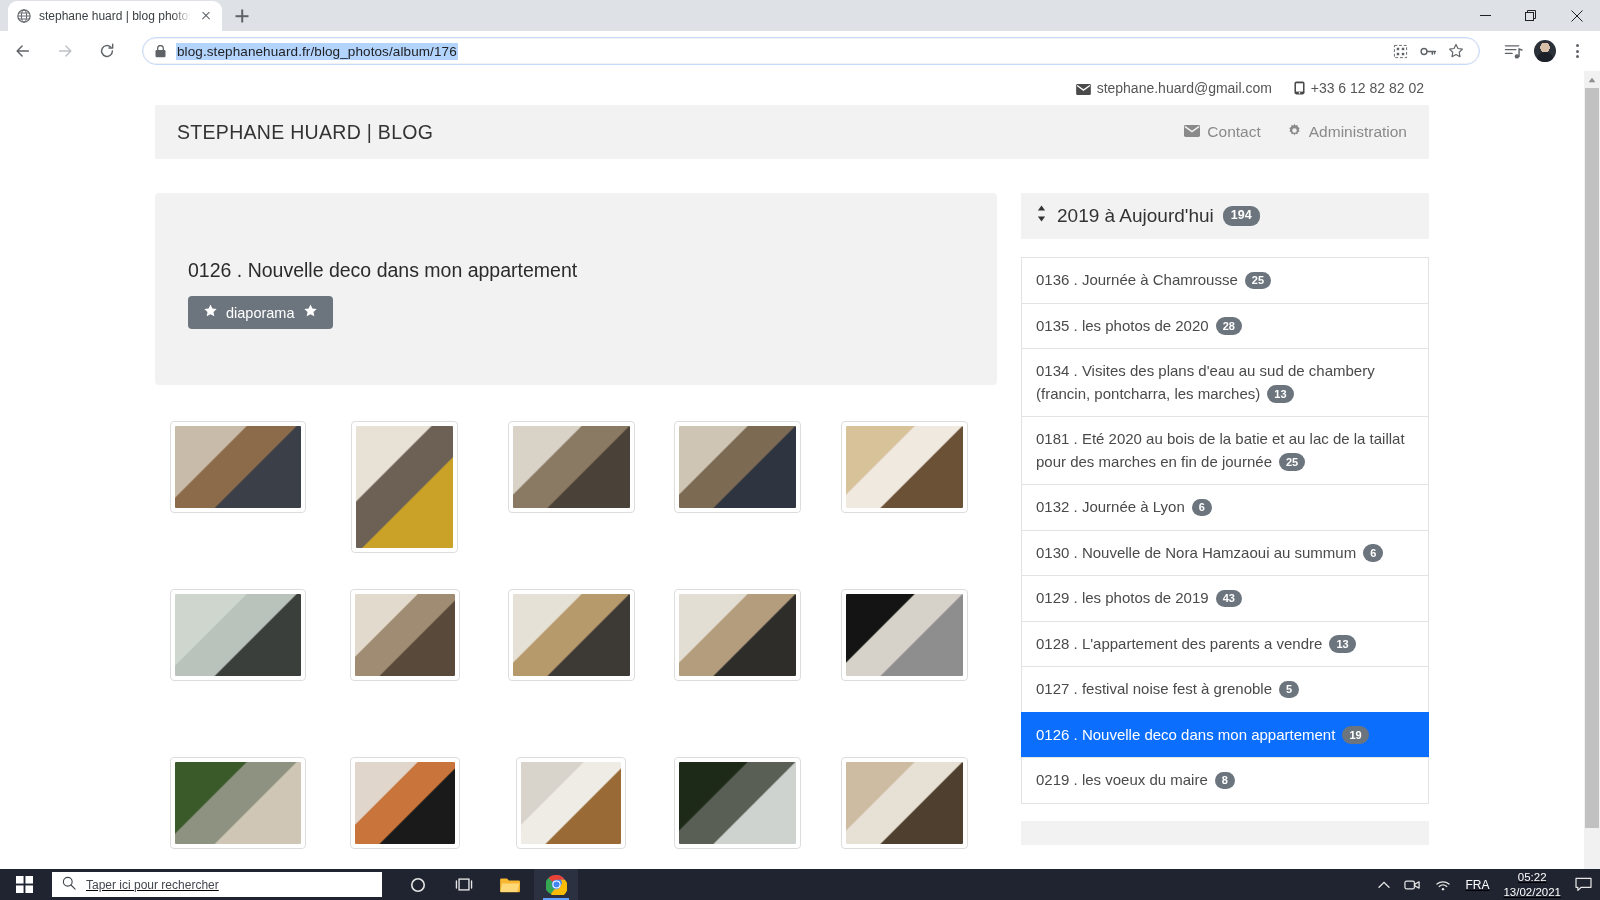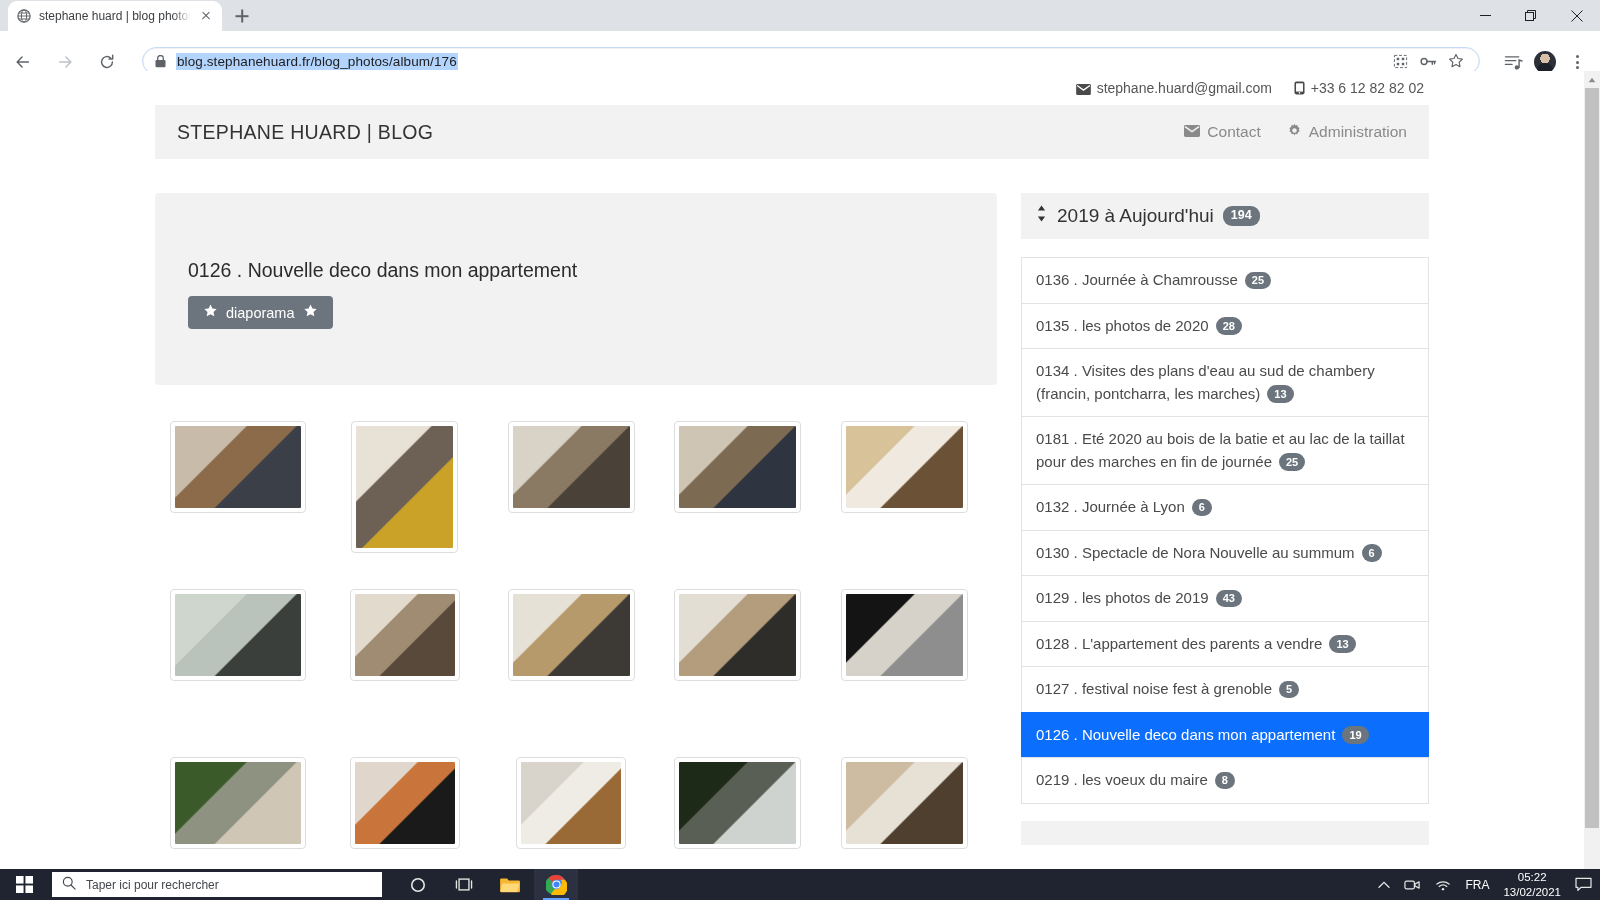--- a/index.html
+++ b/index.html
@@ -36,21 +36,21 @@
   .newtab::before, .newtab::after {
     content: ""; position: absolute; background: #5f6368; left: 50%; top: 50%;
   }
   .newtab::before { width: 13px; height: 1.6px; transform: translate(-50%,-50%); }
   .newtab::after  { width: 1.6px; height: 13px; transform: translate(-50%,-50%); }
 
   .wincontrols { display: flex; height: 31px; }
   .wc { width: 46px; height: 31px; display: flex; align-items: center; justify-content: center; }
   .wc svg { display: block; }
 
-  .toolbar { height: 40px; background: #ffffff; display: flex; align-items: flex-start; padding: 16px 8px; gap: 12px; }
+  .toolbar { height: 40px; background: #ffffff; display: flex; align-items: center; padding: 16px 8px; gap: 12px; }
   .navbtn { width: 30px; height: 30px; display: flex; align-items: center; justify-content: center; border-radius: 50%; }
   .omnibox {
     flex: 1; height: 28px; margin: 0 6px 0 8px; background: #ffffff;
     border: 1px solid #c6dafc; border-radius: 14px; display: flex; align-items: center;
     padding: 0 10px; gap: 9px; box-shadow: inset 0 0 0 1px rgba(32,33,36,.06);
   }
   .omnibox-lock { width: 14px; height: 14px; flex: 0 0 14px; display:flex; align-items:center; justify-content:center;}
   .omnibox-url {
     font-size: 13.5px; color: #202124; background: #b3d4fd;
     padding: 1px 1px; white-space: nowrap; letter-spacing: .1px;
@@ -148,21 +148,21 @@
   }
 
   
   .pagescroll { position: absolute; right: 0; top: 71px; width: 16px; height: 798px; background: #f1f1f1; }
   .ps-up, .ps-down { height: 17px; display: flex; align-items: center; justify-content: center; }
   .ps-thumb { position: absolute; top: 17px; left: 1px; width: 14px; height: 740px; background: #c1c1c1; border-radius: 0; }
 
   
   .taskbar {
     position: absolute; left: 0; top: 869px; width: 1600px; height: 31px;
-    background: #1f2430; display: flex; align-items: center;
+    background: #1f2430; display: flex; align-items: center; text-decoration: underline;
   }
   .tb-start { width: 48px; height: 31px; display: flex; align-items: center; justify-content: center; }
   .tb-search {
     width: 330px; height: 25px; background: #ffffff; margin-left: 4px;
     display: flex; align-items: center; gap: 10px; padding: 0 10px;
   }
   .tb-search-text { font-size: 12px; color: #43474e; }
   .tb-apps { display: flex; align-items: center; gap: 2px; margin-left: 14px; }
   .tb-app { width: 44px; height: 31px; display: flex; align-items: center; justify-content: center; position: relative; }
   .tb-app.active { background: #2b3140; }
@@ -443,21 +443,21 @@
             <span>2019 à Aujourd'hui</span>
             <span class="cnt">194</span>
           </div>
 
           <div class="alb-list" id="alb-list">
               <div class="alb-item"><span class="num">0136 .  </span><span>Journée à Chamrousse</span><span class="cnt">25</span></div>
               <div class="alb-item"><span class="num">0135 .  </span><span>les photos de 2020</span><span class="cnt">28</span></div>
               <div class="alb-item"><span class="num">0134 .  </span><span>Visites des plans d'eau au sud de chambery (francin, pontcharra, les marches)</span><span class="cnt">13</span></div>
               <div class="alb-item"><span class="num">0181 .  </span><span>Eté 2020 au bois de la batie et au lac de la taillat pour des marches en fin de journée</span><span class="cnt">25</span></div>
               <div class="alb-item"><span class="num">0132 .  </span><span>Journée à Lyon</span><span class="cnt">6</span></div>
-              <div class="alb-item"><span class="num">0130 .  </span><span>Spectacle de Nora Nouvelle au summum</span><span class="cnt">6</span></div>
+              <div class="alb-item"><span class="num">0130 .  </span><span>Nouvelle de Nora Hamzaoui au summum</span><span class="cnt">6</span></div>
               <div class="alb-item"><span class="num">0129 .  </span><span>les photos de 2019</span><span class="cnt">43</span></div>
               <div class="alb-item"><span class="num">0128 .  </span><span>L'appartement des parents a vendre</span><span class="cnt">13</span></div>
               <div class="alb-item"><span class="num">0127 .  </span><span>festival noise fest à grenoble</span><span class="cnt">5</span></div>
               <div class="alb-item active"><span class="num">0126 .  </span><span>Nouvelle deco dans mon appartement</span><span class="cnt">19</span></div>
               <div class="alb-item"><span class="num">0219 .  </span><span>les voeux du maire</span><span class="cnt">8</span></div>
             </div>
 
           <div class="side-head2">
             
             

